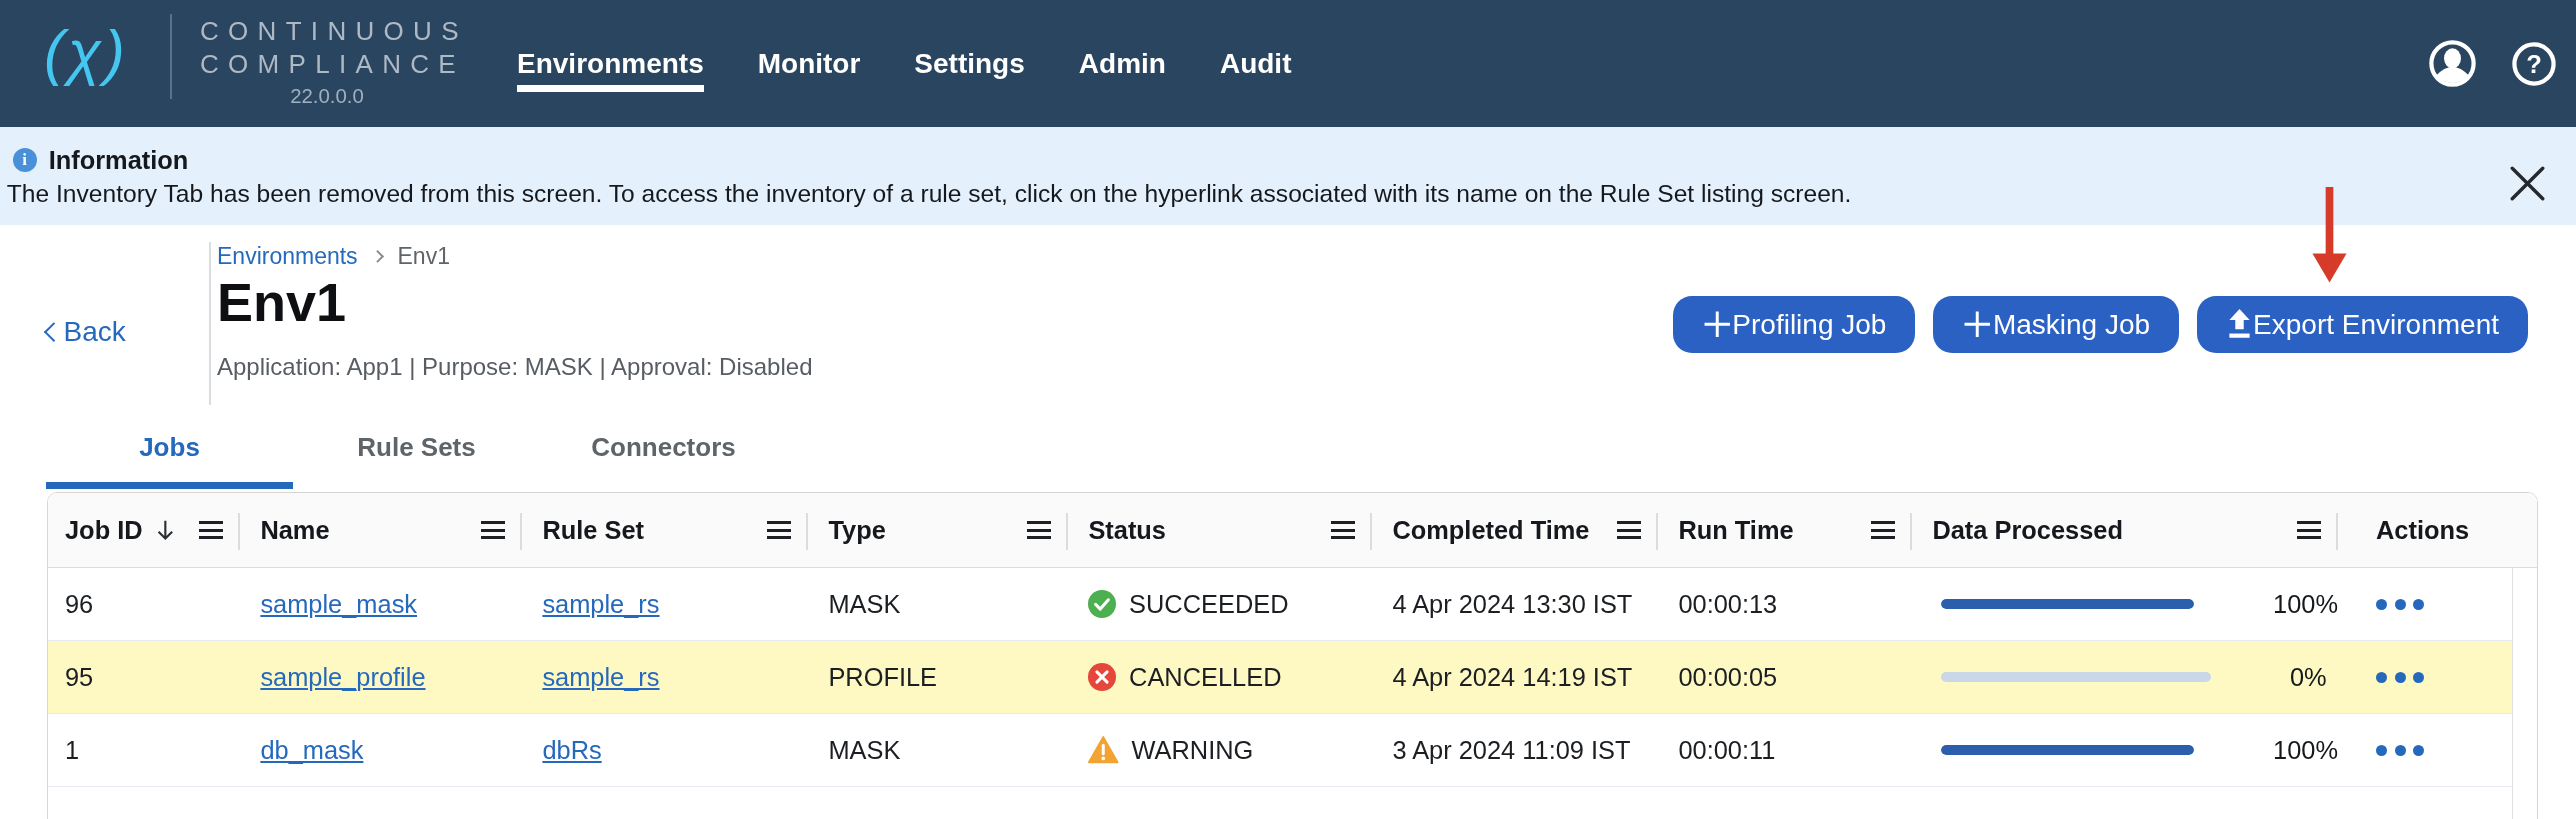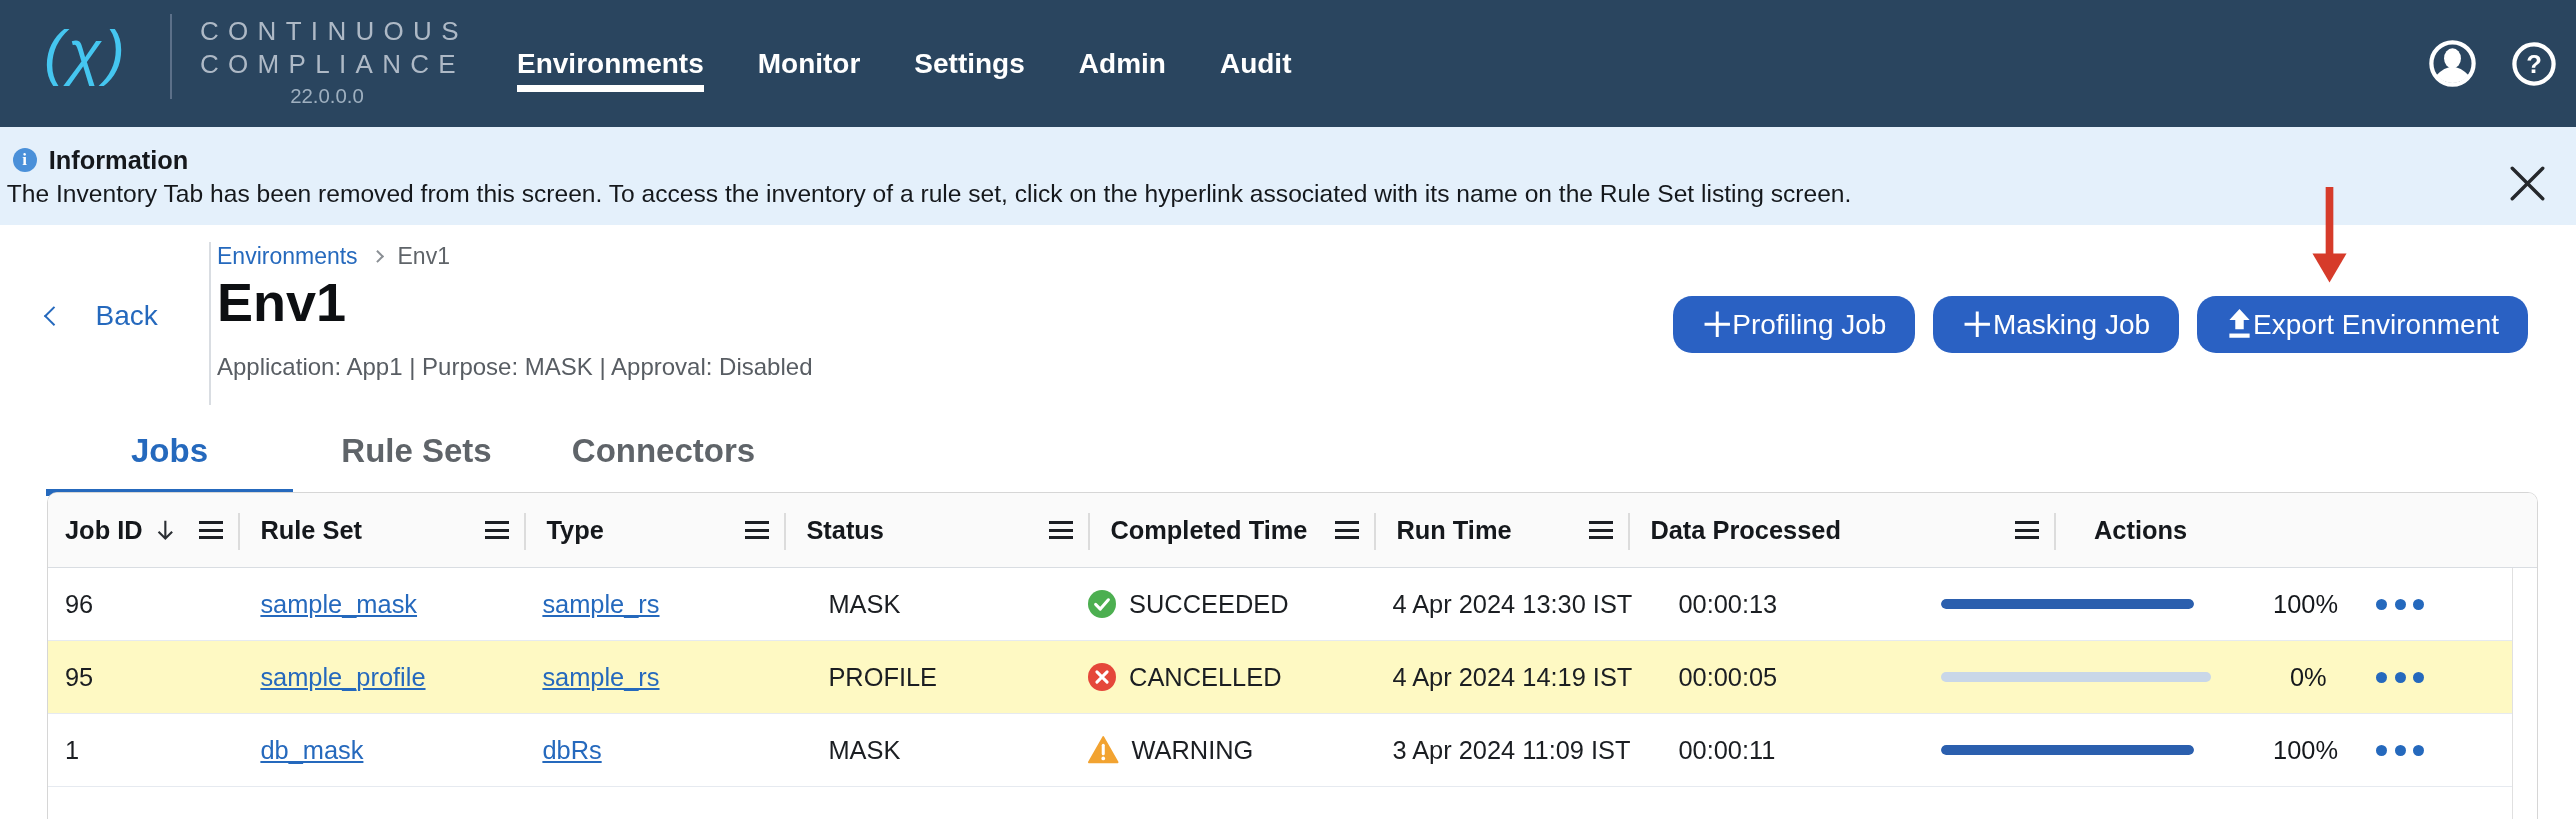--- a/index.html
+++ b/index.html
@@ -30,35 +30,35 @@
   .banner-message { position:absolute; left:6.8px; top:53px; font-size:24.6px; color:#15181c; }
   .banner-close { position:absolute; right:29px; top:37px; cursor:pointer; line-height:0; }
 
   
   .breadcrumb { position:absolute; left:217px; top:243px; display:flex; align-items:center; gap:15.3px; font-size:23px; }
   .breadcrumb a { color:#2569bd; text-decoration:none; cursor:pointer; }
   .crumb-current { color:#5f6469; }
   .chev { display:inline-block; border-color:currentColor; border-style:solid; border-width:0; }
   .chev-right { width:9.3px; height:9.3px; border-top-width:2.5px; border-right-width:2.5px;
     transform:rotate(45deg); color:#8a8f94; }
-  .back-link { position:absolute; left:47px; top:300px; display:flex; align-items:center; gap:35px;
+  .back-link { position:absolute; left:47px; top:316px; display:flex; align-items:center; gap:3px;
     color:#2569bd; font-size:28px; cursor:pointer; }
   .chev-left { width:13.6px; height:13.6px; border-left-width:2.5px; border-bottom-width:2.5px;
     transform:rotate(45deg); color:#2569bd; }
   .title-divider { position:absolute; left:209px; top:242px; width:1.7px; height:163px; background:#d9dde2; }
   .page-title { position:absolute; left:217px; top:271px; font-size:54px; font-weight:700; color:#0d0f12; }
   .page-subtitle { position:absolute; left:217px; top:353px; font-size:24px; color:#585d63; }
 
   .action-buttons { position:absolute; right:48px; top:296px; display:flex; gap:18px; }
   .btn { height:57px; padding:0 29px; background:#2a61c3; border:none; border-radius:19px;
     color:#fff; font-size:28px; font-family:inherit; display:flex; align-items:center; gap:0; cursor:pointer; }
 
   
   .tabs { position:absolute; left:46px; top:420px; display:flex; }
-  .tab { width:247px; text-align:center; font-size:33px; font-weight:700; color:#5f6469;
+  .tab { width:247px; text-align:center; font-size:26px; font-weight:700; color:#5f6469;
     padding:12px 0 18.7px; cursor:pointer; }
   .tab.active { color:#2569bd; border-bottom:7.6px solid #2569bd; }
 
   
   .table { position:absolute; left:47px; top:492px; width:2491px; height:327px;
     border:1.7px solid #d6d6d6; border-bottom:none; border-radius:10.2px 10.2px 0 0; background:#fff; }
   .thead { display:flex; align-items:flex-start; height:75px; background:#fafafa;
     border-bottom:1.7px solid #d9dde2; border-radius:8.5px 8.5px 0 0; }
   .th { position:relative; display:flex; align-items:center; height:100%;
     padding-left:20.4px; padding-right:17px; font-size:25.4px; font-weight:700; color:#15181c; }
@@ -186,20 +186,25 @@
     <div class="th c1">
       <span>Job ID</span>
       <span class="sort-icon">
         <svg width="18.7" height="24" viewBox="0 0 22 28">
           <path d="M11 3 V23 M3 16 L11 24 L19 16" fill="none" stroke="#2a2e33" stroke-width="2.5"></path>
         </svg>
       </span>
       <span class="grow"></span>
       <span class="hamb"></span>
     </div>
+    <div class="th c2">
+      <span>Name</span>
+        <span class="grow"></span>
+      <span class="hamb"></span>
+    </div>
     <div class="th c3">
       <span>Rule Set</span>
         <span class="grow"></span>
       <span class="hamb"></span>
     </div>
     <div class="th c4">
       <span>Type</span>
         <span class="grow"></span>
       <span class="hamb"></span>
     </div>

